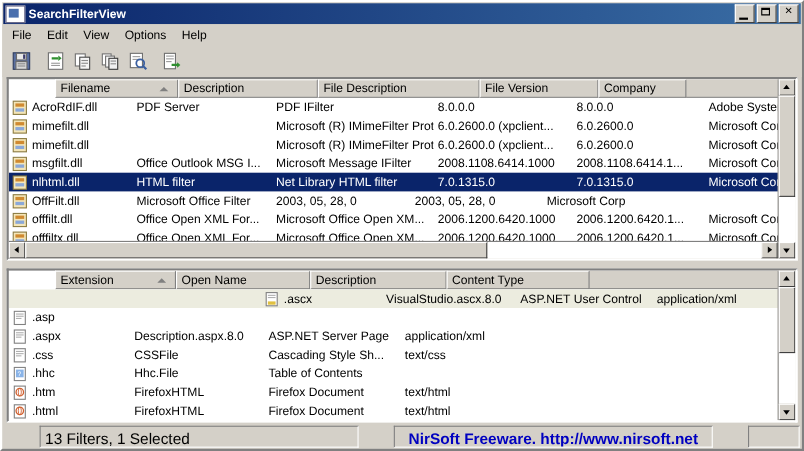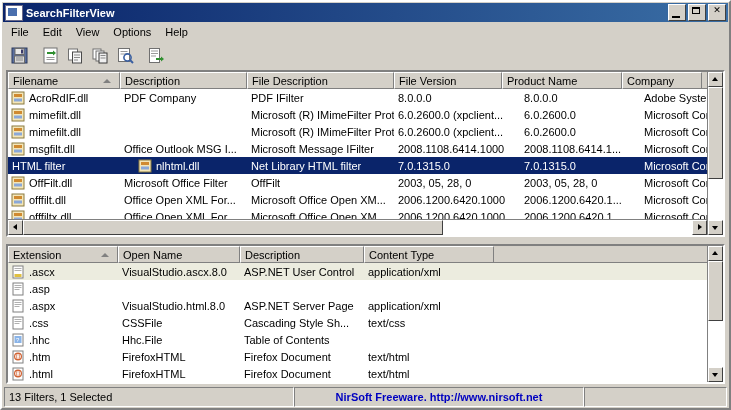--- a/index.html
+++ b/index.html
@@ -117,20 +117,21 @@
   }
   .listpanel {
     position: absolute;
     left: 2px; right: 2px;
     background: #ffffff;
     border: 2px solid #808080;
     border-right-color: #ffffff;
     border-bottom-color: #ffffff;
     box-sizing: border-box;
     overflow: hidden;
+    padding-left: 42px;
   }
   .panel-top { top: 0; height: 167px; }
   .panel-bottom { top: 174px; bottom: 0; }
   .splitter {
     position: absolute;
     left: 2px; right: 2px;
     top: 167px;
     height: 7px;
     background: #d4d0c8;
   }
@@ -169,21 +170,21 @@
   }
   
   .rows { position: absolute; left: 0; right: 0; top: 17px; bottom: 0; overflow: hidden; background: #fff; }
   .row {
     display: flex;
     height: 17px;
     align-items: center;
     box-sizing: border-box;
   }
   .row.sel { background: #0a246a; color: #ffffff; }
-  .row.alt { background: #ececdf; }
+  .row.alt { background: #ececdf; justify-content: flex-end; }
   .cell {
     box-sizing: border-box;
     padding-left: 4px;
     padding-right: 3px;
     font-size: 11px;
     white-space: nowrap;
     overflow: hidden;
     flex: 0 0 auto;
     line-height: 16px;
   }
@@ -274,25 +275,26 @@
     height: 20px;
     display: flex;
     background: #d4d0c8;
   }
   .sb-pane {
     height: 20px;
     box-sizing: border-box;
     border: 1px solid #808080;
     border-right-color: #ffffff;
     border-bottom-color: #ffffff;
-    font-size: 11px;
+    font-size: 14px;
     padding: 3px 4px 0 4px;
     color: #000;
     white-space: nowrap;
     overflow: hidden;
+    margin-left: 32px;
   }
   .sb-pane.link { color: #0000c0; font-weight: bold; text-align: center; }
 </style>
 </head>
 <body>
 
 <div class="window">
 
   <div class="titlebar">
     <div class="title-icon"></div>
@@ -383,35 +385,34 @@
 
     <div class="listpanel panel-top">
       <div class="hdr">
         <div class="hdr-cell" style="width:112px">
           <span>Filename</span>
           <span class="sort-arrow"></span>
         </div>
         <div class="hdr-cell" style="width:127px">Description</div>
         <div class="hdr-cell" style="width:147px">File Description</div>
         <div class="hdr-cell" style="width:108px">File Version</div>
-        <div class="hdr-cell" style="width:120px">Product Name</div>
         <div class="hdr-cell" style="width:80px">Company</div>
       </div>
       <div class="rows">
 
         <div class="row">
           <div class="cell first" style="width:112px">
             <svg class="ficon" viewBox="0 0 14 14">
                 <rect x="1" y="1" width="12" height="12" fill="#f4e6b8" stroke="#8a7a40"></rect>
                 <rect x="3" y="3" width="8" height="3" fill="#d08a30"></rect>
                 <rect x="3" y="7.5" width="8" height="3" fill="#8aa8d8"></rect>
               </svg>
             <span>AcroRdIF.dll</span>
           </div>
-          <div class="cell" style="width:127px">PDF Company</div>
+          <div class="cell" style="width:127px">PDF Server</div>
           <div class="cell" style="width:147px">PDF IFilter</div>
           <div class="cell" style="width:126px">8.0.0.0</div>
           <div class="cell" style="width:120px">8.0.0.0</div>
           <div class="cell" style="width:80px">Adobe System</div>
         </div>
 
         <div class="row">
           <div class="cell first" style="width:112px">
             <svg class="ficon" viewBox="0 0 14 14">
                 <rect x="1" y="1" width="12" height="12" fill="#f4e6b8" stroke="#8a7a40"></rect>
@@ -453,46 +454,45 @@
             <span>msgfilt.dll</span>
           </div>
           <div class="cell" style="width:127px">Office Outlook MSG I...</div>
           <div class="cell" style="width:147px">Microsoft Message IFilter</div>
           <div class="cell" style="width:126px">2008.1108.6414.1000</div>
           <div class="cell" style="width:120px">2008.1108.6414.1...</div>
           <div class="cell" style="width:80px">Microsoft Corp</div>
         </div>
 
         <div class="row sel">
+          <div class="cell first" style="width:112px">
+            <svg class="ficon" viewBox="0 0 14 14">
+                <rect x="1" y="1" width="12" height="12" fill="#f4e6b8" stroke="#8a7a40"></rect>
+                <rect x="3" y="3" width="8" height="3" fill="#d08a30"></rect>
+                <rect x="3" y="7.5" width="8" height="3" fill="#8aa8d8"></rect>
+              </svg>
+            <span>nlhtml.dll</span>
+          </div>
           <div class="cell" style="width:127px">HTML filter</div>
-          <div class="cell first" style="width:112px">
-            <svg class="ficon" viewBox="0 0 14 14">
-                <rect x="1" y="1" width="12" height="12" fill="#f4e6b8" stroke="#8a7a40"></rect>
-                <rect x="3" y="3" width="8" height="3" fill="#d08a30"></rect>
-                <rect x="3" y="7.5" width="8" height="3" fill="#8aa8d8"></rect>
-              </svg>
-            <span>nlhtml.dll</span>
-          </div>
           <div class="cell" style="width:147px">Net Library HTML filter</div>
           <div class="cell" style="width:126px">7.0.1315.0</div>
           <div class="cell" style="width:120px">7.0.1315.0</div>
           <div class="cell" style="width:80px">Microsoft Corp</div>
         </div>
 
         <div class="row">
           <div class="cell first" style="width:112px">
             <svg class="ficon" viewBox="0 0 14 14">
                 <rect x="1" y="1" width="12" height="12" fill="#f4e6b8" stroke="#8a7a40"></rect>
                 <rect x="3" y="3" width="8" height="3" fill="#d08a30"></rect>
                 <rect x="3" y="7.5" width="8" height="3" fill="#8aa8d8"></rect>
               </svg>
             <span>OffFilt.dll</span>
           </div>
           <div class="cell" style="width:127px">Microsoft Office Filter</div>
-          <div class="cell" style="width:147px">OffFilt</div>
           <div class="cell" style="width:126px">2003, 05, 28, 0</div>
           <div class="cell" style="width:120px">2003, 05, 28, 0</div>
           <div class="cell" style="width:80px">Microsoft Corp</div>
         </div>
 
         <div class="row">
           <div class="cell first" style="width:112px">
             <svg class="ficon" viewBox="0 0 14 14">
                 <rect x="1" y="1" width="12" height="12" fill="#f4e6b8" stroke="#8a7a40"></rect>
                 <rect x="3" y="3" width="8" height="3" fill="#d08a30"></rect>
@@ -589,21 +589,21 @@
         <div class="row">
           <div class="cell first" style="width:110px">
             <svg class="ficon" viewBox="0 0 14 14">
                 <rect x="2" y="1" width="10" height="12" fill="#ffffff" stroke="#808080"></rect>
                 <rect x="3.5" y="3" width="7" height="1" fill="#b0b0b0"></rect>
                 <rect x="3.5" y="5" width="7" height="1" fill="#b0b0b0"></rect>
                 <rect x="3.5" y="7" width="5" height="1" fill="#b0b0b0"></rect>
               </svg>
             <span>.aspx</span>
           </div>
-          <div class="cell" style="width:122px">VisualStudio.html.8.0</div>
+          <div class="cell" style="width:122px">Description.aspx.8.0</div>
           <div class="cell" style="width:124px">ASP.NET Server Page</div>
           <div class="cell" style="width:130px">application/xml</div>
         </div>
 
         <div class="row">
           <div class="cell first" style="width:110px">
             <svg class="ficon" viewBox="0 0 14 14">
                 <rect x="2" y="1" width="10" height="12" fill="#ffffff" stroke="#808080"></rect>
                 <rect x="3.5" y="3" width="7" height="1" fill="#b0b0b0"></rect>
                 <rect x="3.5" y="5" width="7" height="1" fill="#b0b0b0"></rect>

